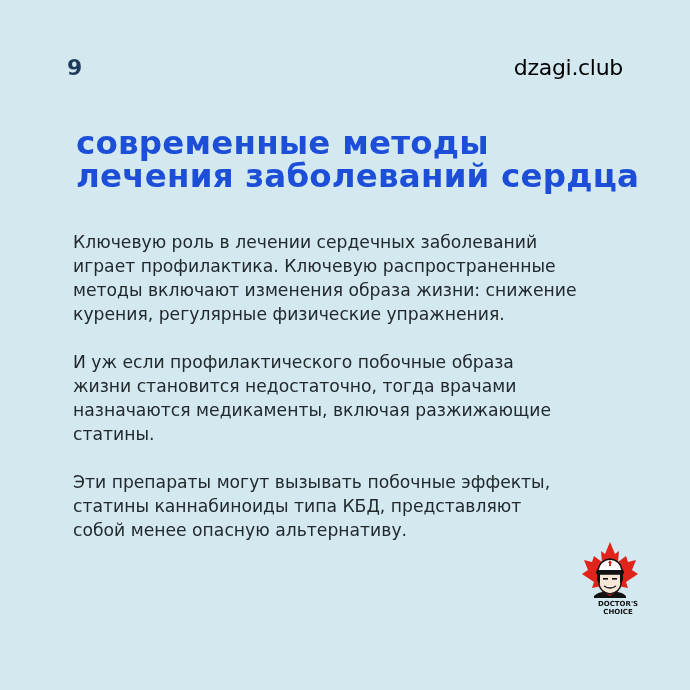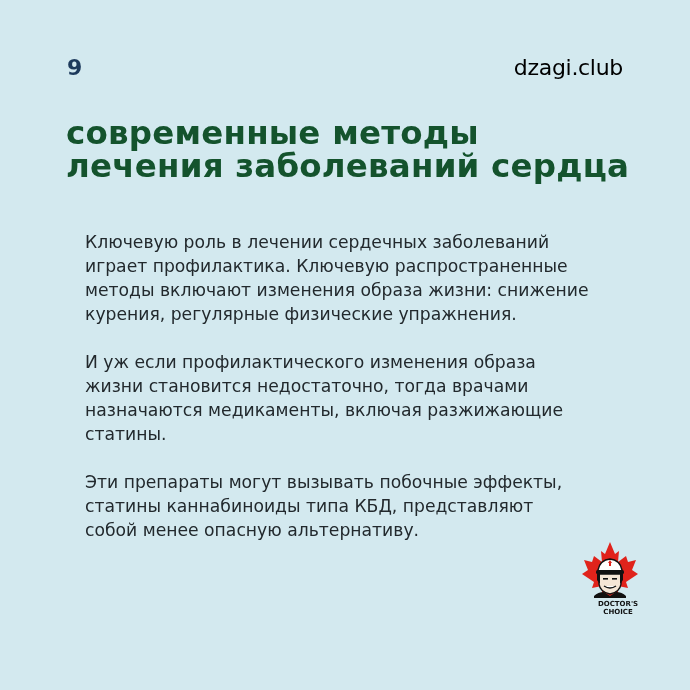--- a/index.html
+++ b/index.html
@@ -32,41 +32,41 @@
       font-size: 22px;
       line-height: 28px;
       color: #000000;
       letter-spacing: -0.3px;
     }
     .title {
       position: absolute;
       left: 66px;
       top: 117px;
       width: 580px;
-      margin: 0;
+      margin: 10px;
       font-family: "DejaVu Sans", sans-serif;
       font-weight: bold;
       font-size: 32.5px;
       line-height: 33px;
-      color: #14532d;
+      color: #1d4ed8;
       letter-spacing: 0.2px;
     }
     .title span { display: block; white-space: nowrap; }
     .body-text {
       position: absolute;
       left: 69px;
       top: 230px;
       width: 570px;
       font-family: "DejaVu Sans", sans-serif;
       font-size: 17.2px;
       line-height: 24px;
       color: #22292d;
     }
     .para {
-      margin: 0 0 24px 16px;
+      margin: 0 0 24px 4px;
     }
     .para span { display: block; white-space: nowrap; }
     .logo {
       position: absolute;
       left: 578px;
       top: 540px;
       width: 64px;
       height: 84px;
     }
     .logo svg { display: block; }
@@ -97,21 +97,21 @@
 </h1>
 
 <div class="body-text">
   <p class="para">
     <span>Ключевую роль в лечении сердечных заболеваний</span>
     <span>играет профилактика. Ключевую распространенные</span>
     <span>методы включают изменения образа жизни: снижение</span>
     <span>курения, регулярные физические упражнения.</span>
   </p>
   <p class="para">
-    <span>И уж если профилактического изменения образа</span>
+    <span>И уж если профилактического побочные образа</span>
     <span>жизни становится недостаточно, тогда врачами</span>
     <span>назначаются медикаменты, включая разжижающие</span>
     <span>статины.</span>
   </p>
   <p class="para">
     <span>Эти препараты могут вызывать побочные эффекты,</span>
     <span>статины каннабиноиды типа КБД, представляют</span>
     <span>собой менее опасную альтернативу.</span>
   </p>
 </div>

